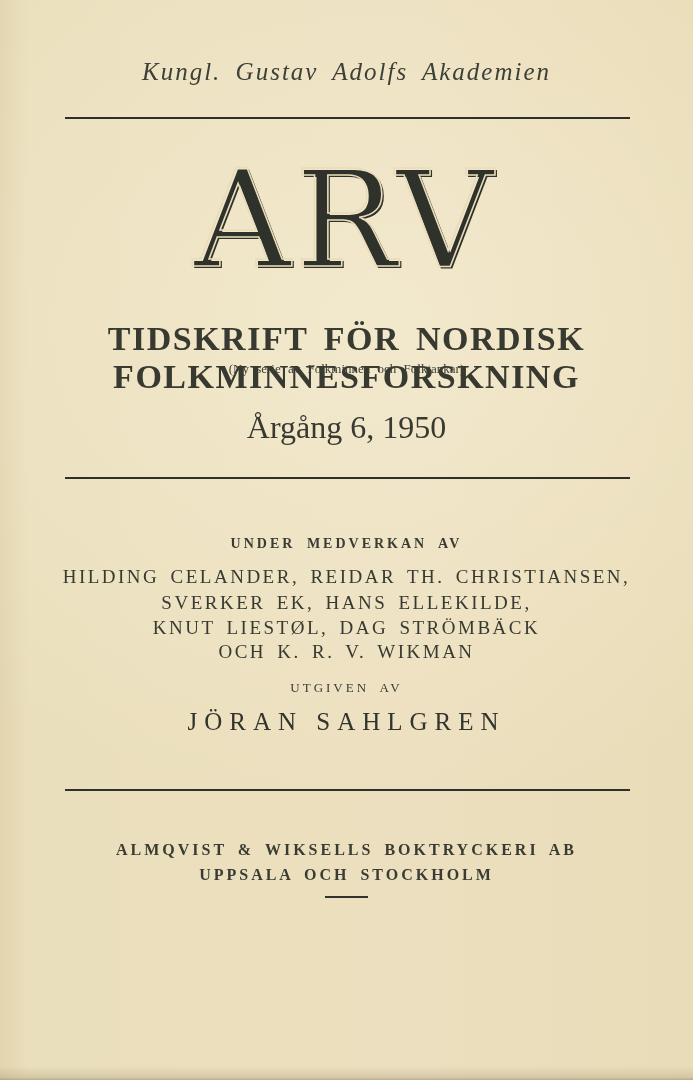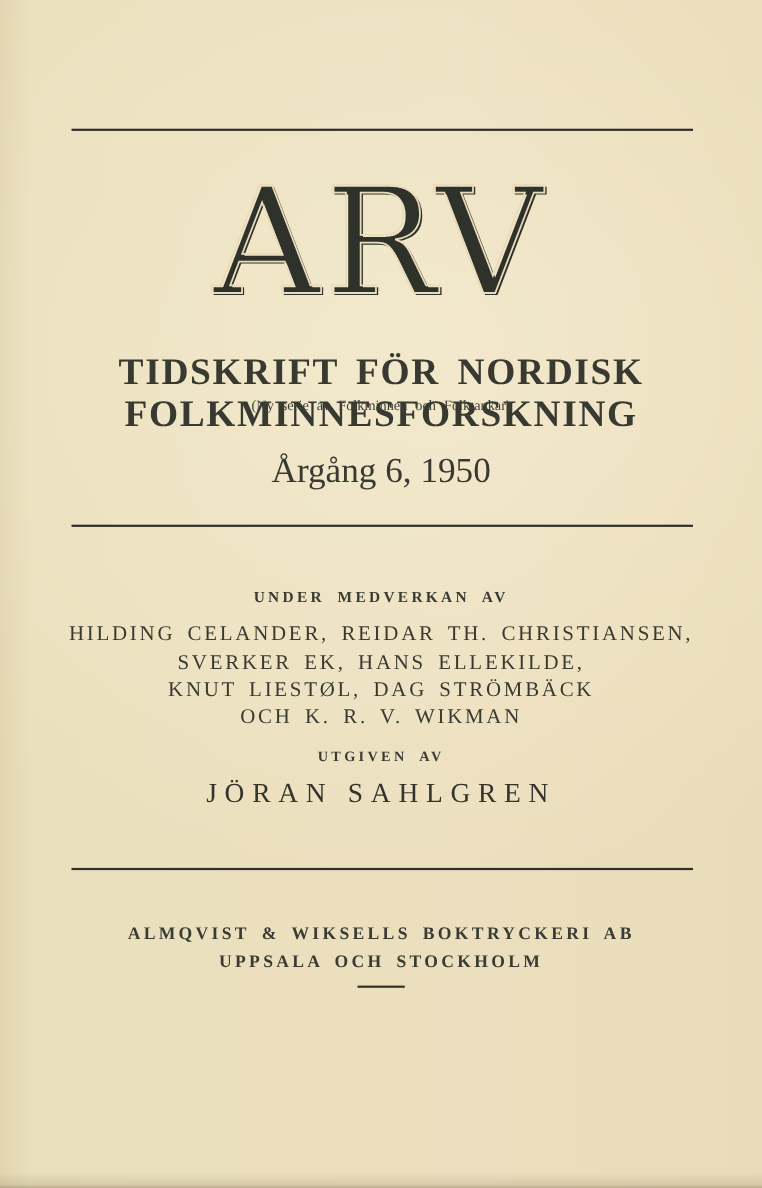--- a/index.html
+++ b/index.html
@@ -85,21 +85,21 @@
     color:#3a3c33;
   }
   .contrib-line{font-size:19px;letter-spacing:2.5px;word-spacing:4px;color:#383a31;}
   .cl0{top:566px;font-family:Liberation Serif, serif;}
   .cl1{top:592px;}
   .cl2{top:617px;}
   .cl3{top:641px;}
   .editor-heading{
     top:680px;
     font-size:13px;
-    font-weight:bold;
+    font-weight:normal;
     letter-spacing:3px;
     word-spacing:5px;
   }
   .editor-name{
     top:708px;
     font-size:25px;
     letter-spacing:7px;
     color:#33352d;
   }
   .imprint-line{font-size:16px;font-weight:bold;letter-spacing:3px;word-spacing:4px;color:#3a3c33;text-align:center;}
@@ -110,20 +110,21 @@
     top:896px;left:325px;width:43px;height:2px;
     background:#32342c;
   }
   .imp3{top:912px;font-weight:bold;}
 </style>
 </head>
 <body>
 
 <div class="page">
 
+  <div class="center academy">Kungl. Gustav Adolfs Akademien</div>
 
   <div class="rule rule1"></div>
 
   <div class="arv-wrap">
     <svg class="arv-svg" width="420" height="150" viewBox="0 0 420 150">
       <text x="210" y="120" text-anchor="middle" class="arv-dark">ARV</text>
       <text x="208" y="118" text-anchor="middle" class="arv-inline">ARV</text>
     </svg>
   </div>
 

